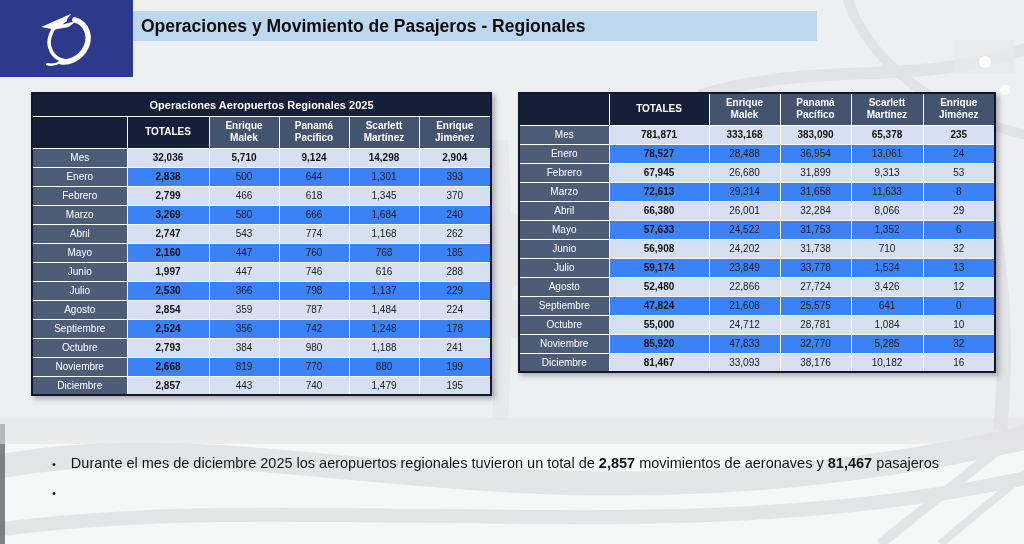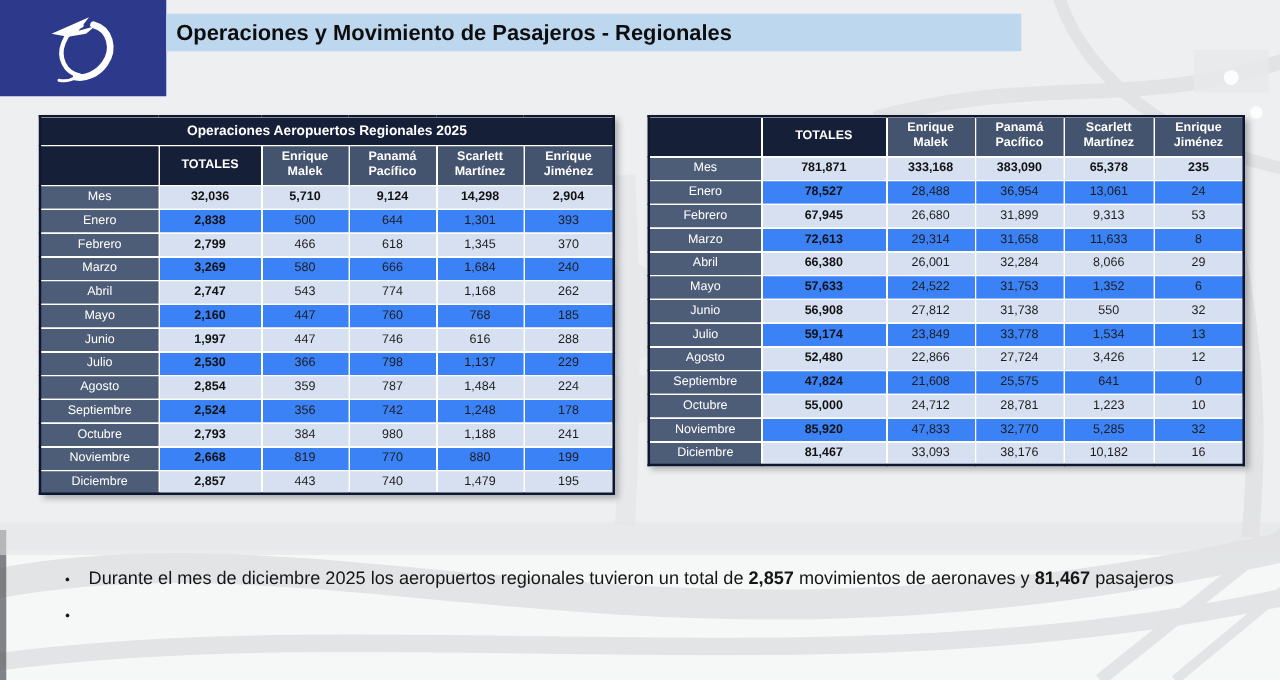--- a/index.html
+++ b/index.html
@@ -282,23 +282,23 @@
           <td class="lab">Mayo</td>
           <td class="val tot">57,633</td>
           <td class="val">24,522</td>
           <td class="val">31,753</td>
           <td class="val">1,352</td>
           <td class="val">6</td>
         </tr>
         <tr class="even">
           <td class="lab">Junio</td>
           <td class="val tot">56,908</td>
-          <td class="val">27,812</td>
+          <td class="val">24,202</td>
           <td class="val">31,738</td>
-          <td class="val">550</td>
+          <td class="val">710</td>
           <td class="val">32</td>
         </tr>
         <tr class="odd">
           <td class="lab">Julio</td>
           <td class="val tot">59,174</td>
           <td class="val">23,849</td>
           <td class="val">33,778</td>
           <td class="val">1,534</td>
           <td class="val">13</td>
         </tr>
@@ -316,21 +316,21 @@
           <td class="val">21,608</td>
           <td class="val">25,575</td>
           <td class="val">641</td>
           <td class="val">0</td>
         </tr>
         <tr class="even">
           <td class="lab">Octubre</td>
           <td class="val tot">55,000</td>
           <td class="val">24,712</td>
           <td class="val">28,781</td>
-          <td class="val">1,223</td>
+          <td class="val">1,084</td>
           <td class="val">10</td>
         </tr>
         <tr class="odd">
           <td class="lab">Noviembre</td>
           <td class="val tot">85,920</td>
           <td class="val">47,833</td>
           <td class="val">32,770</td>
           <td class="val">5,285</td>
           <td class="val">32</td>
         </tr>

